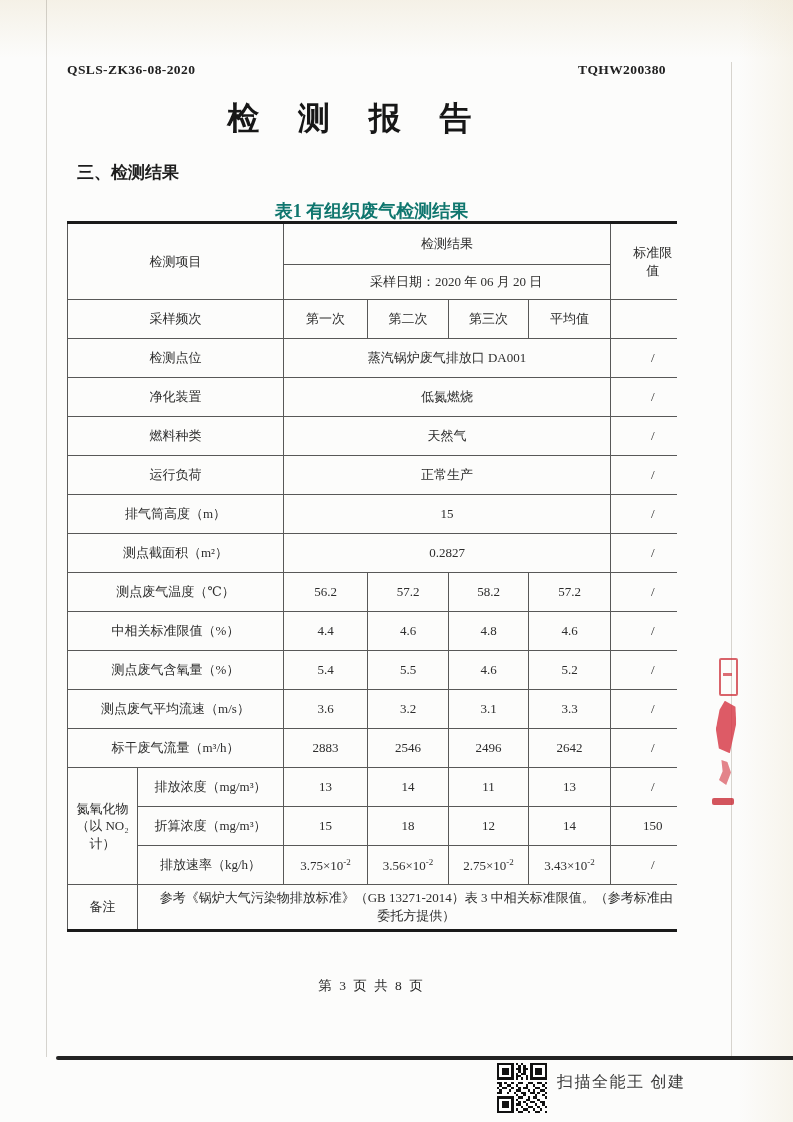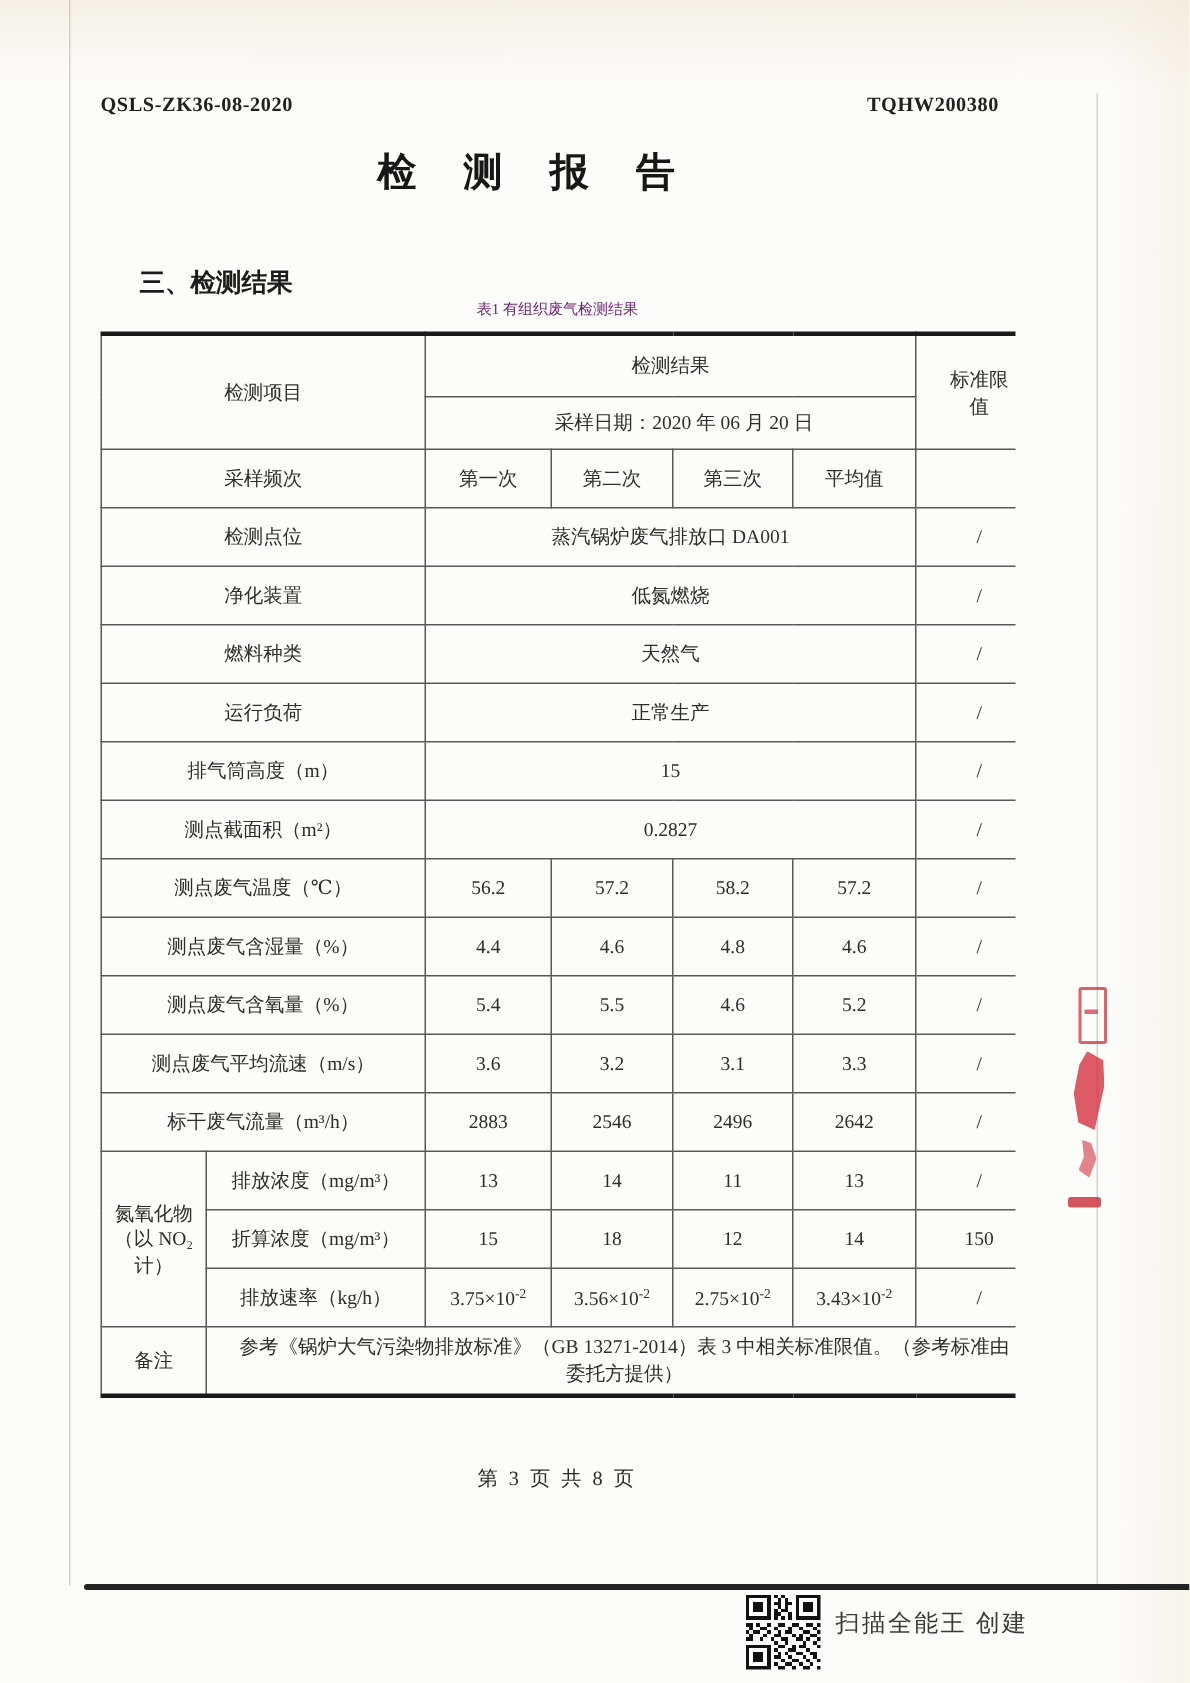--- a/index.html
+++ b/index.html
@@ -16,26 +16,26 @@
     background:linear-gradient(270deg,rgba(238,230,210,.38),rgba(238,230,210,0));}
   .edge-left{position:absolute;left:46px;top:0;width:1px;height:1057px;background:rgba(150,145,133,.38);}
   .fold-right{position:absolute;left:731px;top:62px;width:1px;height:995px;background:rgba(165,158,142,.42);}
   .edge-bottom{position:absolute;left:56px;top:1056px;width:737px;height:4px;background:#232323;border-radius:2px 0 0 2px;}
 
   .doc-code{position:absolute;top:62px;font-size:13.5px;font-weight:bold;letter-spacing:.4px;color:#212121;}
   .doc-code.left{left:67px;}
   .doc-code.right{left:578px;}
 
   .report-title{position:absolute;top:97px;left:0;width:714px;margin:0;text-align:center;
-    font-size:26px;font-weight:bold;letter-spacing:.48em;color:#171717;}
-
-  .section-heading{position:absolute;top:161px;left:77px;margin:16px;font-size:17px;font-weight:bold;color:#1c1c1c;}
+    font-size:32px;font-weight:bold;letter-spacing:.48em;color:#171717;}
+
+  .section-heading{position:absolute;top:161px;left:77px;margin:0;font-size:17px;font-weight:bold;color:#1c1c1c;}
 
   .table-title{position:absolute;top:199px;left:67px;width:609px;text-align:center;
-    font-size:10px;font-weight:normal;color:#701a75;}
+    font-size:18px;font-weight:bold;color:#0f766e;}
 
   table.results{position:absolute;top:221px;left:67px;width:609px;
     border-collapse:collapse;table-layout:fixed;font-size:13px;color:#2d2d2d;
     border-top:3px solid #1a1a1a;border-bottom:3px solid #1a1a1a;
     border-left:1px solid #565656;border-right:0;}
   table.results td{border:1px solid #585858;text-align:center;vertical-align:middle;
     padding:1px 3px;height:36px;line-height:1.35;}
   table.results td:last-child{border-right:0;padding-left:21px;}
   table.results tr.hdr1 td{height:38px;}
   table.results tr.hdr2 td{height:32px;}
@@ -138,21 +138,21 @@
 
   <tr>
     <td colspan="2">测点废气温度（℃）</td>
     <td>56.2</td>
     <td>57.2</td>
     <td>58.2</td>
     <td>57.2</td>
     <td>/</td>
   </tr>
   <tr>
-    <td colspan="2">测点废气含湿量（%）</td>
+    <td colspan="2">中相关标准限值（%）</td>
     <td>4.4</td>
     <td>4.6</td>
     <td>4.8</td>
     <td>4.6</td>
     <td>/</td>
   </tr>
   <tr>
     <td colspan="2">测点废气含氧量（%）</td>
     <td>5.4</td>
     <td>5.5</td>

